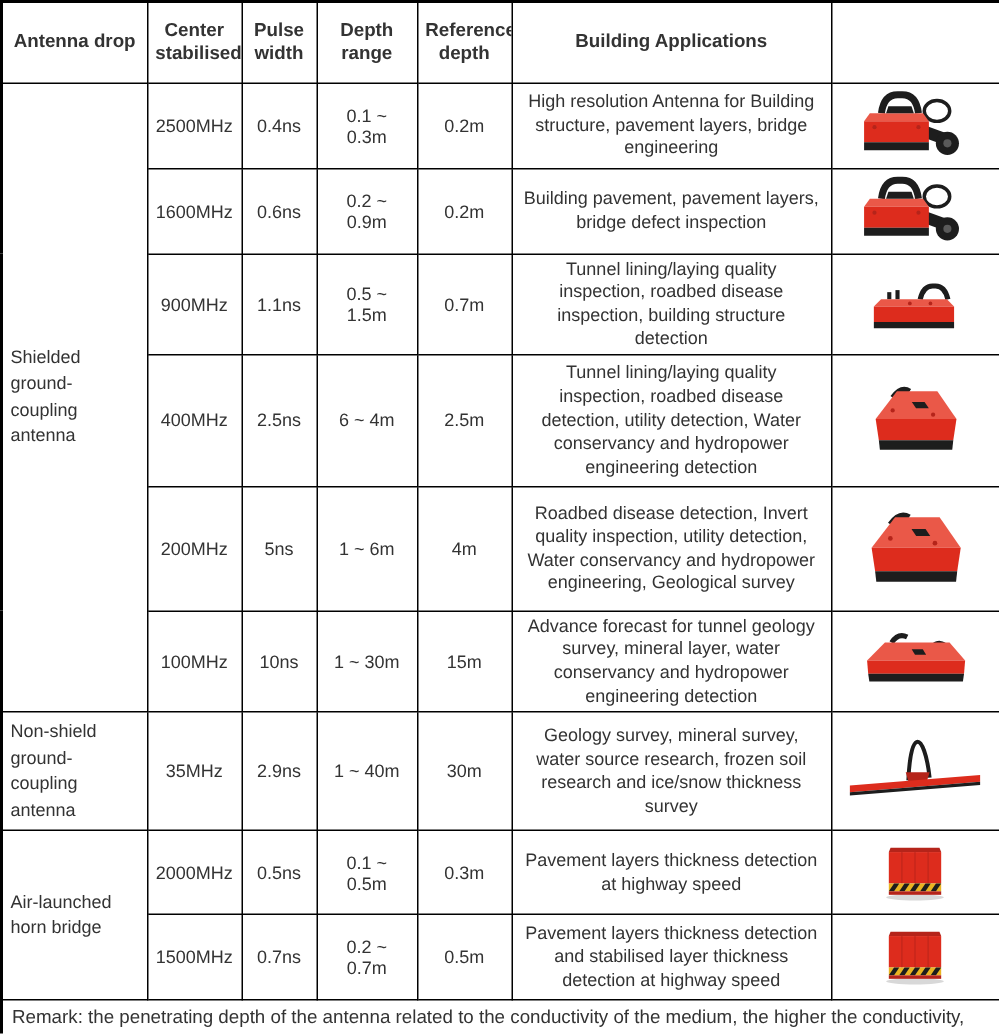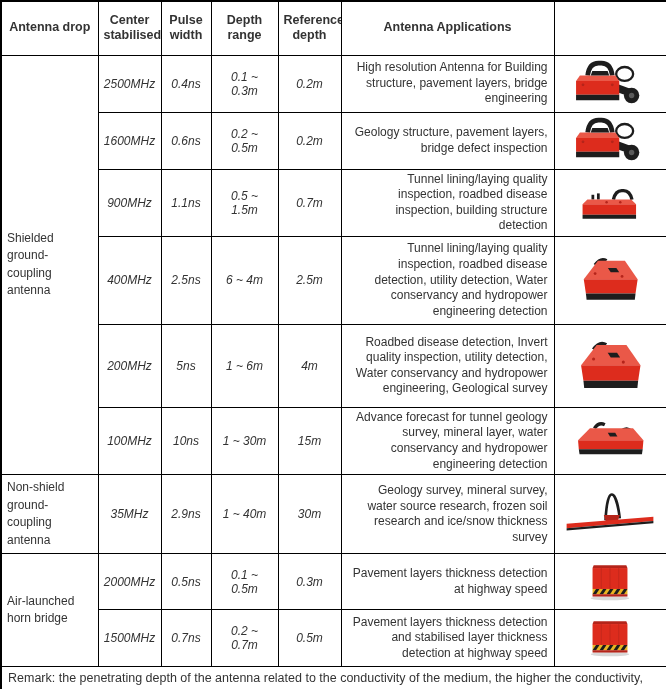--- a/index.html
+++ b/index.html
@@ -13,23 +13,23 @@
     width:666px;border:2px solid #000;
   }
   th,td{
     border:1px solid #000;
     padding:2px 5px;
     font-size:12px;
     vertical-align:middle;
     overflow:hidden;
   }
   th{font-weight:bold;font-size:12.5px;text-align:center;line-height:1.25;}
-  td.c{text-align:center;font-style:italic;}
+  td.c{text-align:center;}
   td.group{line-height:1.45;}
-  td.apps{text-align:right;line-height:1.3;padding:2px 6px;}
+  td.apps{text-align:center;line-height:1.3;padding:2px 6px;}
   td.imgcell{text-align:center;padding:1px;}
   tr.remark-row td{font-size:12.5px;line-height:1.4;padding:3px 6px;text-align:left;}
   svg.ph{display:inline-block;vertical-align:middle;}
   .ph-wheel{width:96px;height:54px;}
   .ph-box{width:92px;height:48px;}
   .ph-square{width:78px;height:64px;}
   .ph-square-lg{width:86px;height:72px;}
   .ph-long{width:98px;height:52px;}
   .ph-bail{width:106px;height:62px;}
   .ph-horn{width:64px;height:52px;}
@@ -122,42 +122,42 @@
       <col style="width:213px">
       <col style="width:113px">
   </colgroup>
   <thead>
     <tr style="height:54px">
       <th>Antenna drop</th>
       <th>Center stabilised</th>
       <th>Pulse width</th>
       <th>Depth range</th>
       <th>Reference depth</th>
-      <th>Antenna Applications</th>
+      <th>Building Applications</th>
       <th></th>
     </tr>
   </thead>
   <tbody>
     <tr style="height:57px">
       <td class="group" rowspan="6">Shielded ground-coupling antenna</td>
       <td class="c">2500MHz</td>
       <td class="c">0.4ns</td>
       <td class="c">0.1 ~ 0.3m</td>
       <td class="c">0.2m</td>
       <td class="apps">High resolution Antenna  for Building structure, pavement layers, bridge engineering</td>
       <td class="imgcell"><svg class="ph ph-wheel" viewBox="0 0 110 70">
             <use href="#wheel-antenna"></use>
           </svg></td>
     </tr>
     <tr style="height:57px">
       <td class="c">1600MHz</td>
       <td class="c">0.6ns</td>
-      <td class="c">0.2 ~ 0.5m</td>
+      <td class="c">0.2 ~ 0.9m</td>
       <td class="c">0.2m</td>
-      <td class="apps">Geology structure, pavement layers, bridge defect inspection</td>
+      <td class="apps">Building pavement, pavement layers, bridge defect inspection</td>
       <td class="imgcell"><svg class="ph ph-wheel" viewBox="0 0 110 70">
             <use href="#wheel-antenna"></use>
           </svg></td>
     </tr>
     <tr style="height:57px">
       <td class="c">900MHz</td>
       <td class="c">1.1ns</td>
       <td class="c">0.5 ~ 1.5m</td>
       <td class="c">0.7m</td>
       <td class="apps">Tunnel lining/laying quality inspection, roadbed  disease inspection, building structure detection</td>

